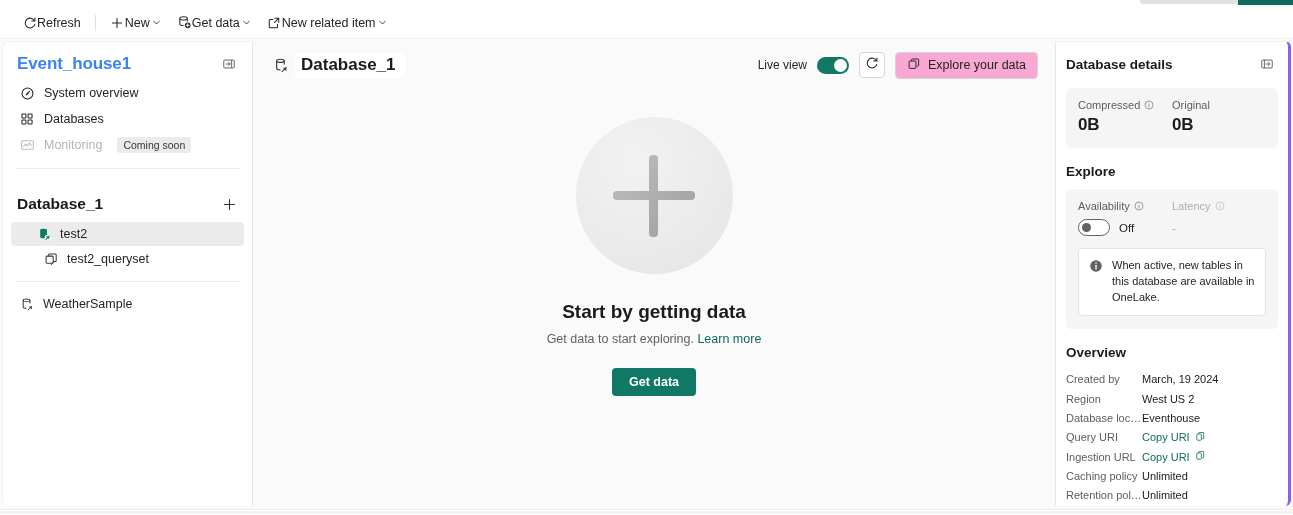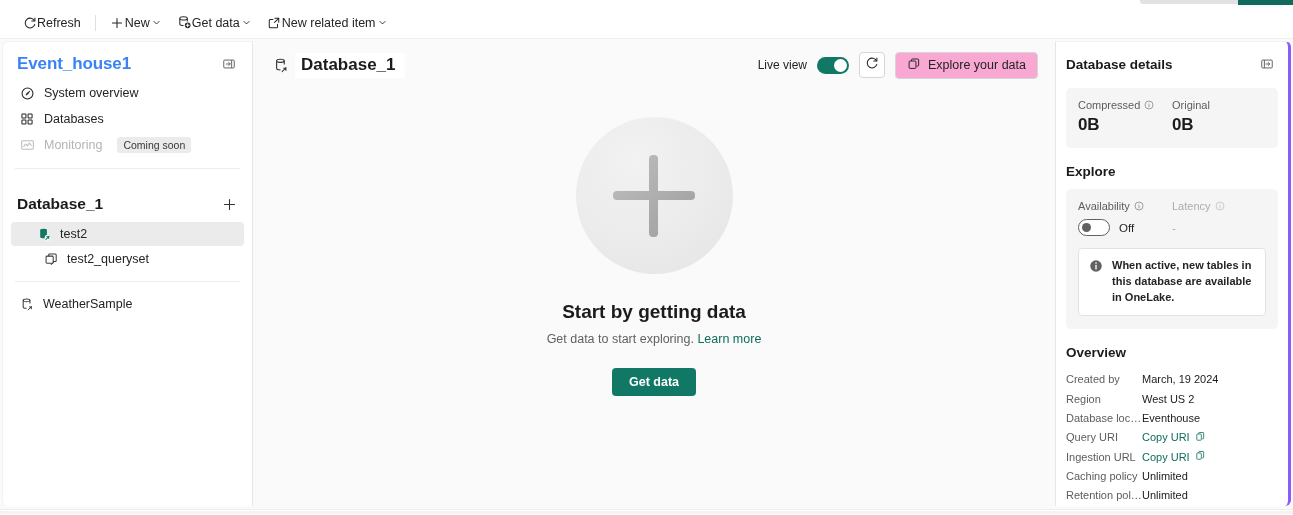--- a/index.html
+++ b/index.html
@@ -165,21 +165,21 @@
 
   #onelake-toggle-row { display:flex; align-items:center; margin-top:7px; }
   #onelake-toggle-row .tg-col { flex:1; display:flex; align-items:center; gap:9px; }
   .toggle-text { font-size:11.5px; color:#242424; }
   .dash-value { font-size:11.5px; color:#adadad; }
   #onelake-note {
     margin-top:12px; background:#ffffff; border:1px solid #e2e2e2; border-radius:4px;
     padding:9px 10px; display:flex; gap:9px; align-items:flex-start;
   }
   #onelake-note .note-ico { flex:none; margin-top:1px; }
-  #onelake-note .note-text { font-size:11px; color:#242424; line-height:1.45;font-weight:bold; }
+  #onelake-note .note-text { font-size:11px; color:#242424; line-height:1.45; }
 
   #overview { padding:0 10px; margin-top:10px; }
   .ov-row { display:flex; align-items:center; height:19.3px; }
   .ov-key { width:76px; flex:none; font-size:11px; color:#5d5d5d; white-space:nowrap; overflow:hidden; text-overflow:ellipsis; }
   .ov-val { font-size:11px; color:#1b1b1b; display:flex; align-items:center; gap:5px; }
   .ov-val.link { color:#0f6c5c; cursor:default; }
 
   
   #bottom-strip { position:absolute; left:0; top:509px; width:1293px; height:6px; background:#ffffff; border-top:1px solid #ededed; }
   #bottom-strip .inner { position:absolute; left:0; top:1px; width:1293px; height:3px; background:#f3f3f3; }

